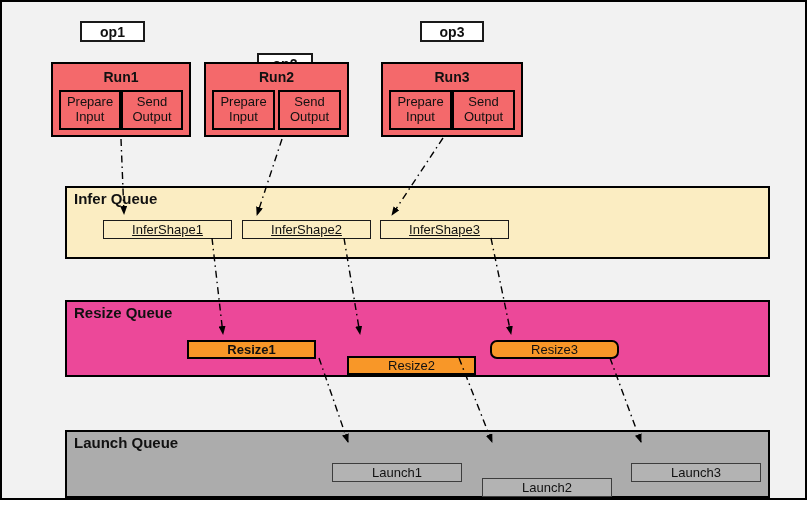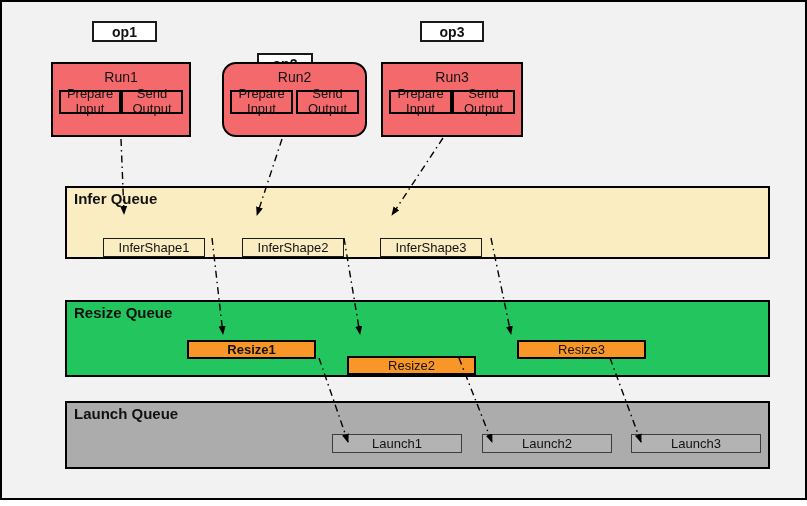--- a/index.html
+++ b/index.html
@@ -27,90 +27,91 @@
     top: 21px;
     height: 21px;
     background: #ffffff;
     border: 2px solid #1a1a1a;
     display: flex;
     align-items: center;
     justify-content: center;
     font-weight: bold;
     font-size: 14px;
   }
-  #op1 { left: 92px;  width: 65px; }
+  #op1 { left: 80px;  width: 65px; }
   #op2 { left: 257px; width: 56px; margin-top: 32px; }
   #op3 { left: 420px; width: 64px; text-align: center; }
 
   .run-box {
     position: absolute;
     top: 62px;
     height: 75px;
     background: #F4696B;
     border: 2px solid #000;
   }
   #run1 { left: 51px;  width: 140px; }
-  #run2 { left: 222px; width: 145px; border-radius: 14px; }
+  #run2 { left: 204px; width: 145px; }
   #run3 { left: 381px; width: 142px; }
   .run-title {
     height: 26px;
     display: flex;
     align-items: center;
     justify-content: center;
     font-size: 14px;
+    font-weight: bold;
   }
   .run-subs {
     display: flex;
     justify-content: space-between;
     padding: 0 6px;
   }
   .sub-box {
     width: 63px;
-    height: 24px;
+    height: 40px;
     background: #F4696B;
     border: 2px solid #000;
     display: flex;
     align-items: center;
     justify-content: center;
     text-align: center;
     font-size: 13px;
     line-height: 1.15;
   }
 
   .queue {
     position: absolute;
     left: 65px;
     width: 705px;
     border: 2px solid #000;
     padding-left: 17px;
   }
   #infer-queue  { top: 186px; height: 73px; background: #FBEDC2; }
-  #resize-queue { top: 300px; height: 77px; background: #22c55e; }
-  #launch-queue { top: 401px; height: 68px; background: #ACACAC; }
+  #resize-queue { top: 300px; height: 77px; background: #ec4899; }
+  #launch-queue { top: 430px; height: 68px; background: #ACACAC; }
   .queue-label {
     position: absolute;
     left: 7px; top: 2px;
     font-weight: bold;
     font-size: 15px;
   }
   .queue-item {
     position: absolute;
     height: 19px;
     display: flex;
     align-items: center;
     justify-content: center;
     font-size: 13px;
   }
-  .infer-item  { top: 50px; width: 102px; background: #FBEDC2; border: 1.5px solid #1a1a1a; }
+  .infer-item  { top: 32px; width: 129px; background: #FBEDC2; border: 1.5px solid #1a1a1a; text-decoration: underline; }
   .resize-item { top: 38px; width: 129px; background: #F89728; border: 2px solid #000; }
   .launch-item { top: 31px; width: 130px; background: #B3B3B3; border: 1.5px solid #3d3d3d; }
 
   #is1 { left: 36px;  } #is2 { left: 175px; } #is3 { left: 313px; }
-  #rs1 { left: 120px; font-weight: bold; } #rs2 { left: 280px; margin-top: 16px; } #rs3 { left: 450px; }
-  #ln1 { left: 265px; } #ln2 { left: 415px; } #ln3 { left: 564px; }
+  #rs1 { left: 120px; font-weight: bold; } #rs2 { left: 280px; margin-top: 16px; } #rs3 { left: 423px; border-radius: 7px; }
+  #ln1 { left: 265px; } #ln2 { left: 415px; margin-top: 15px; } #ln3 { left: 564px; }
 
   #arrow-layer {
     position: absolute;
     left: 0; top: 0;
     width: 807px; height: 506px;
     pointer-events: none;
   }
   .edge {
     stroke: #000;
     stroke-width: 1.4;

